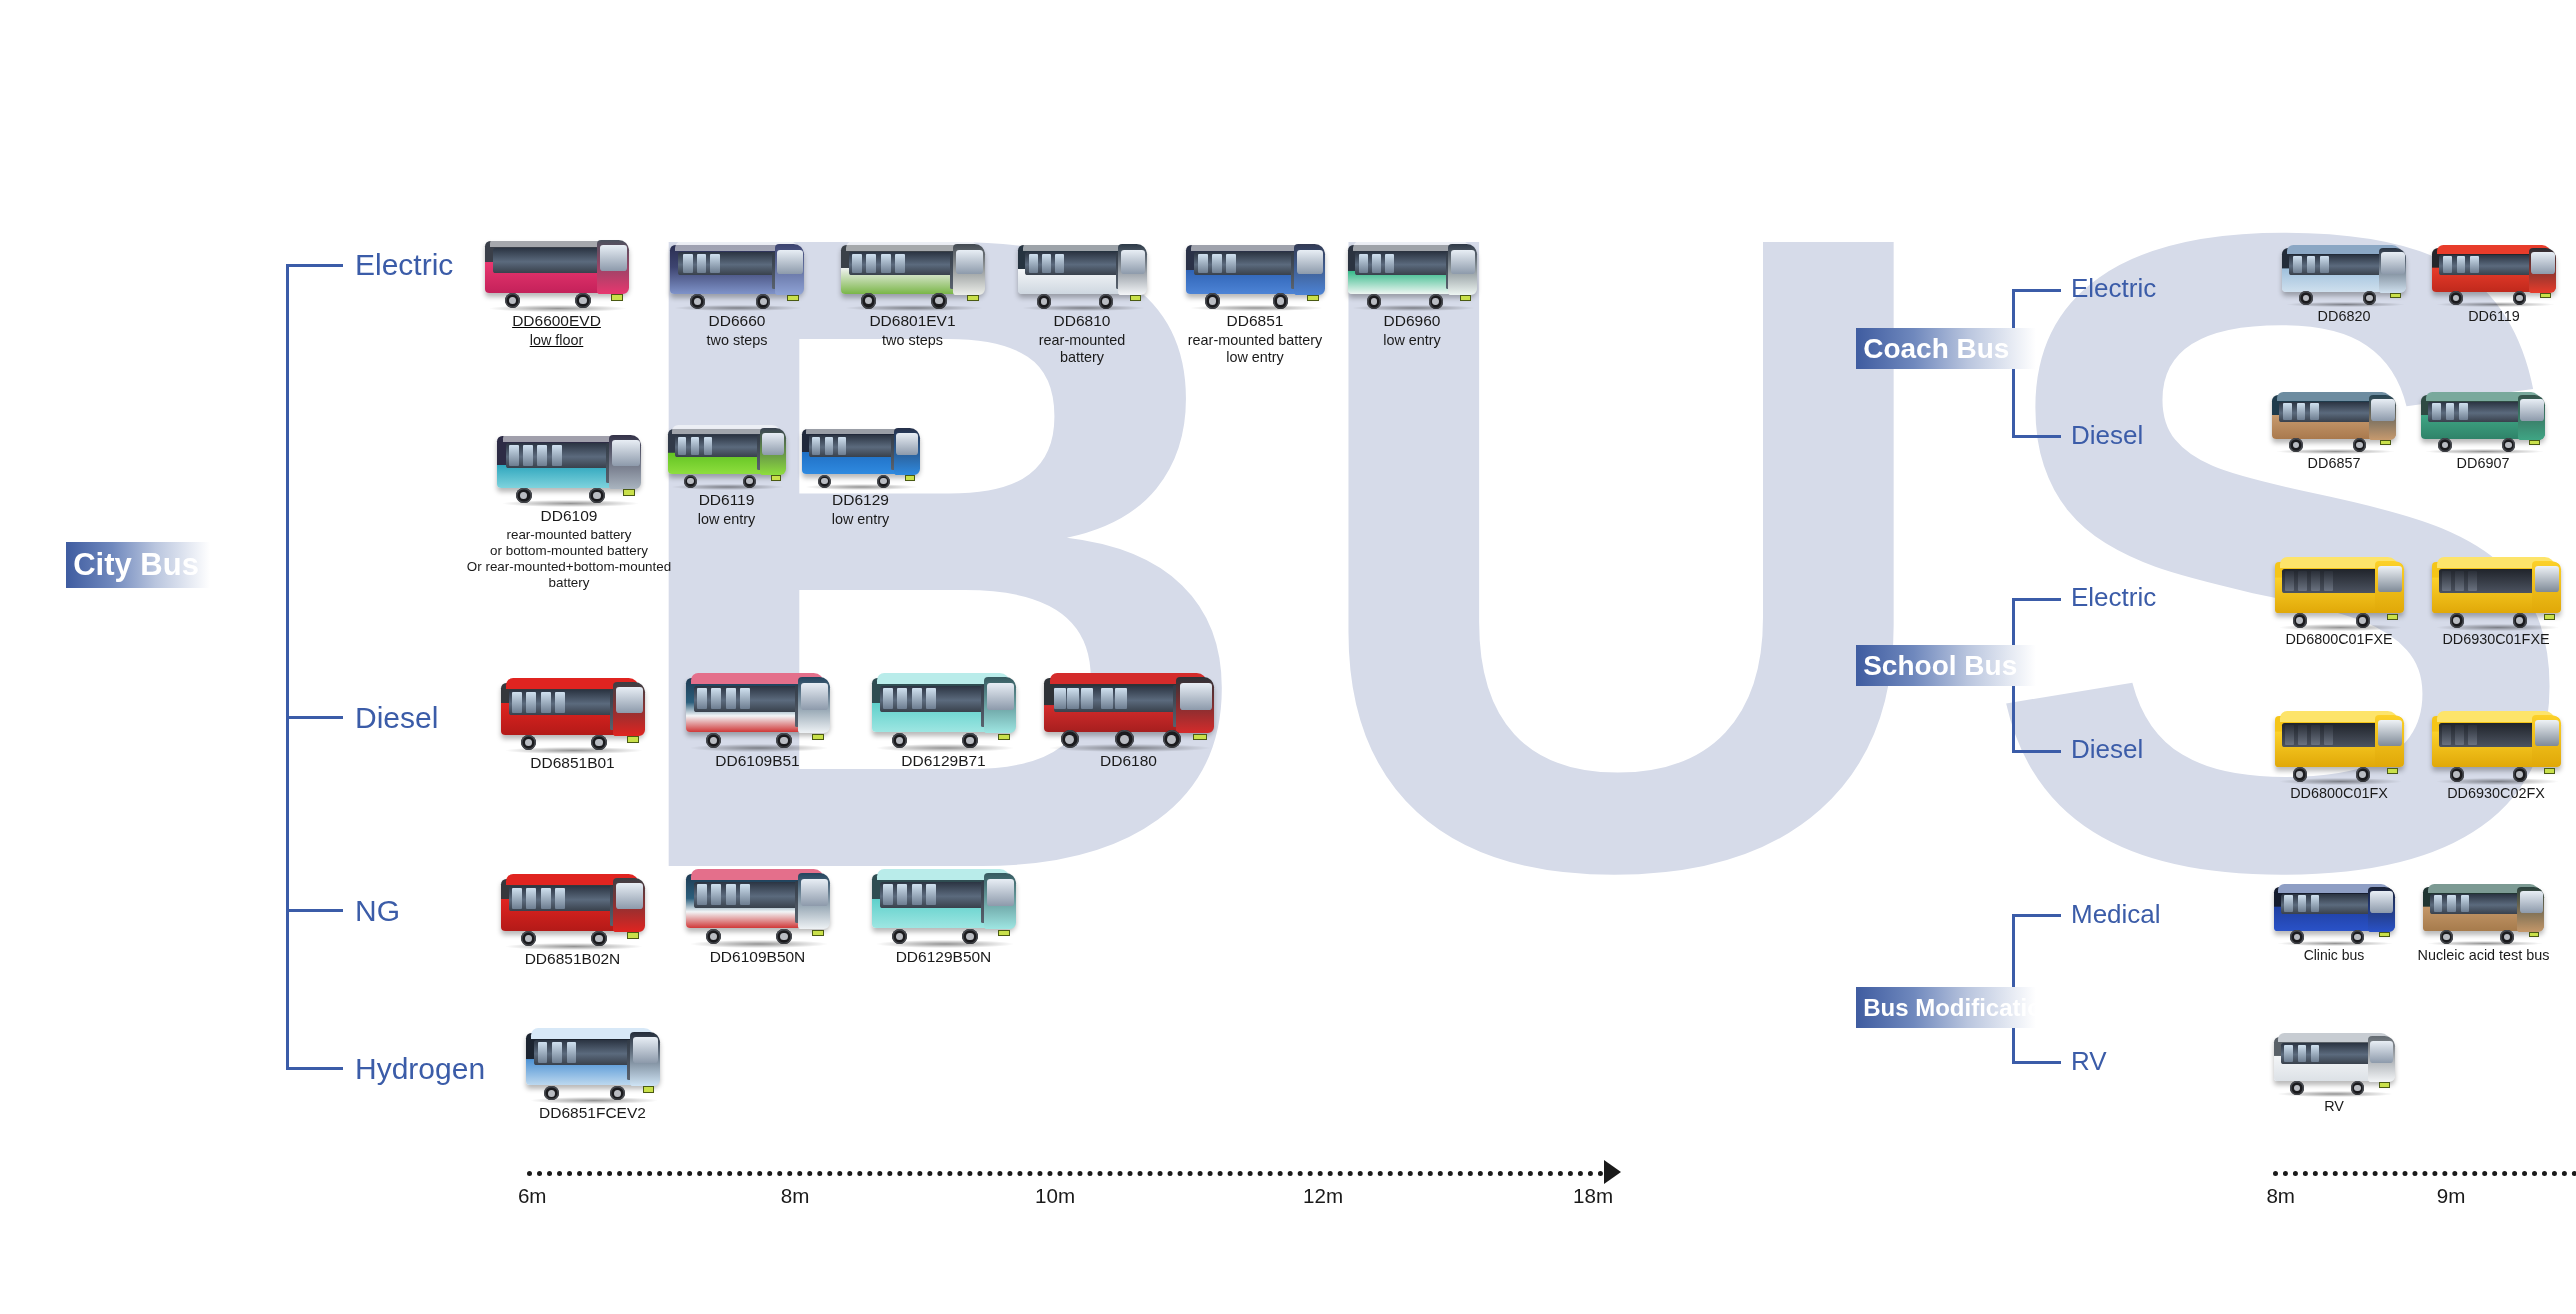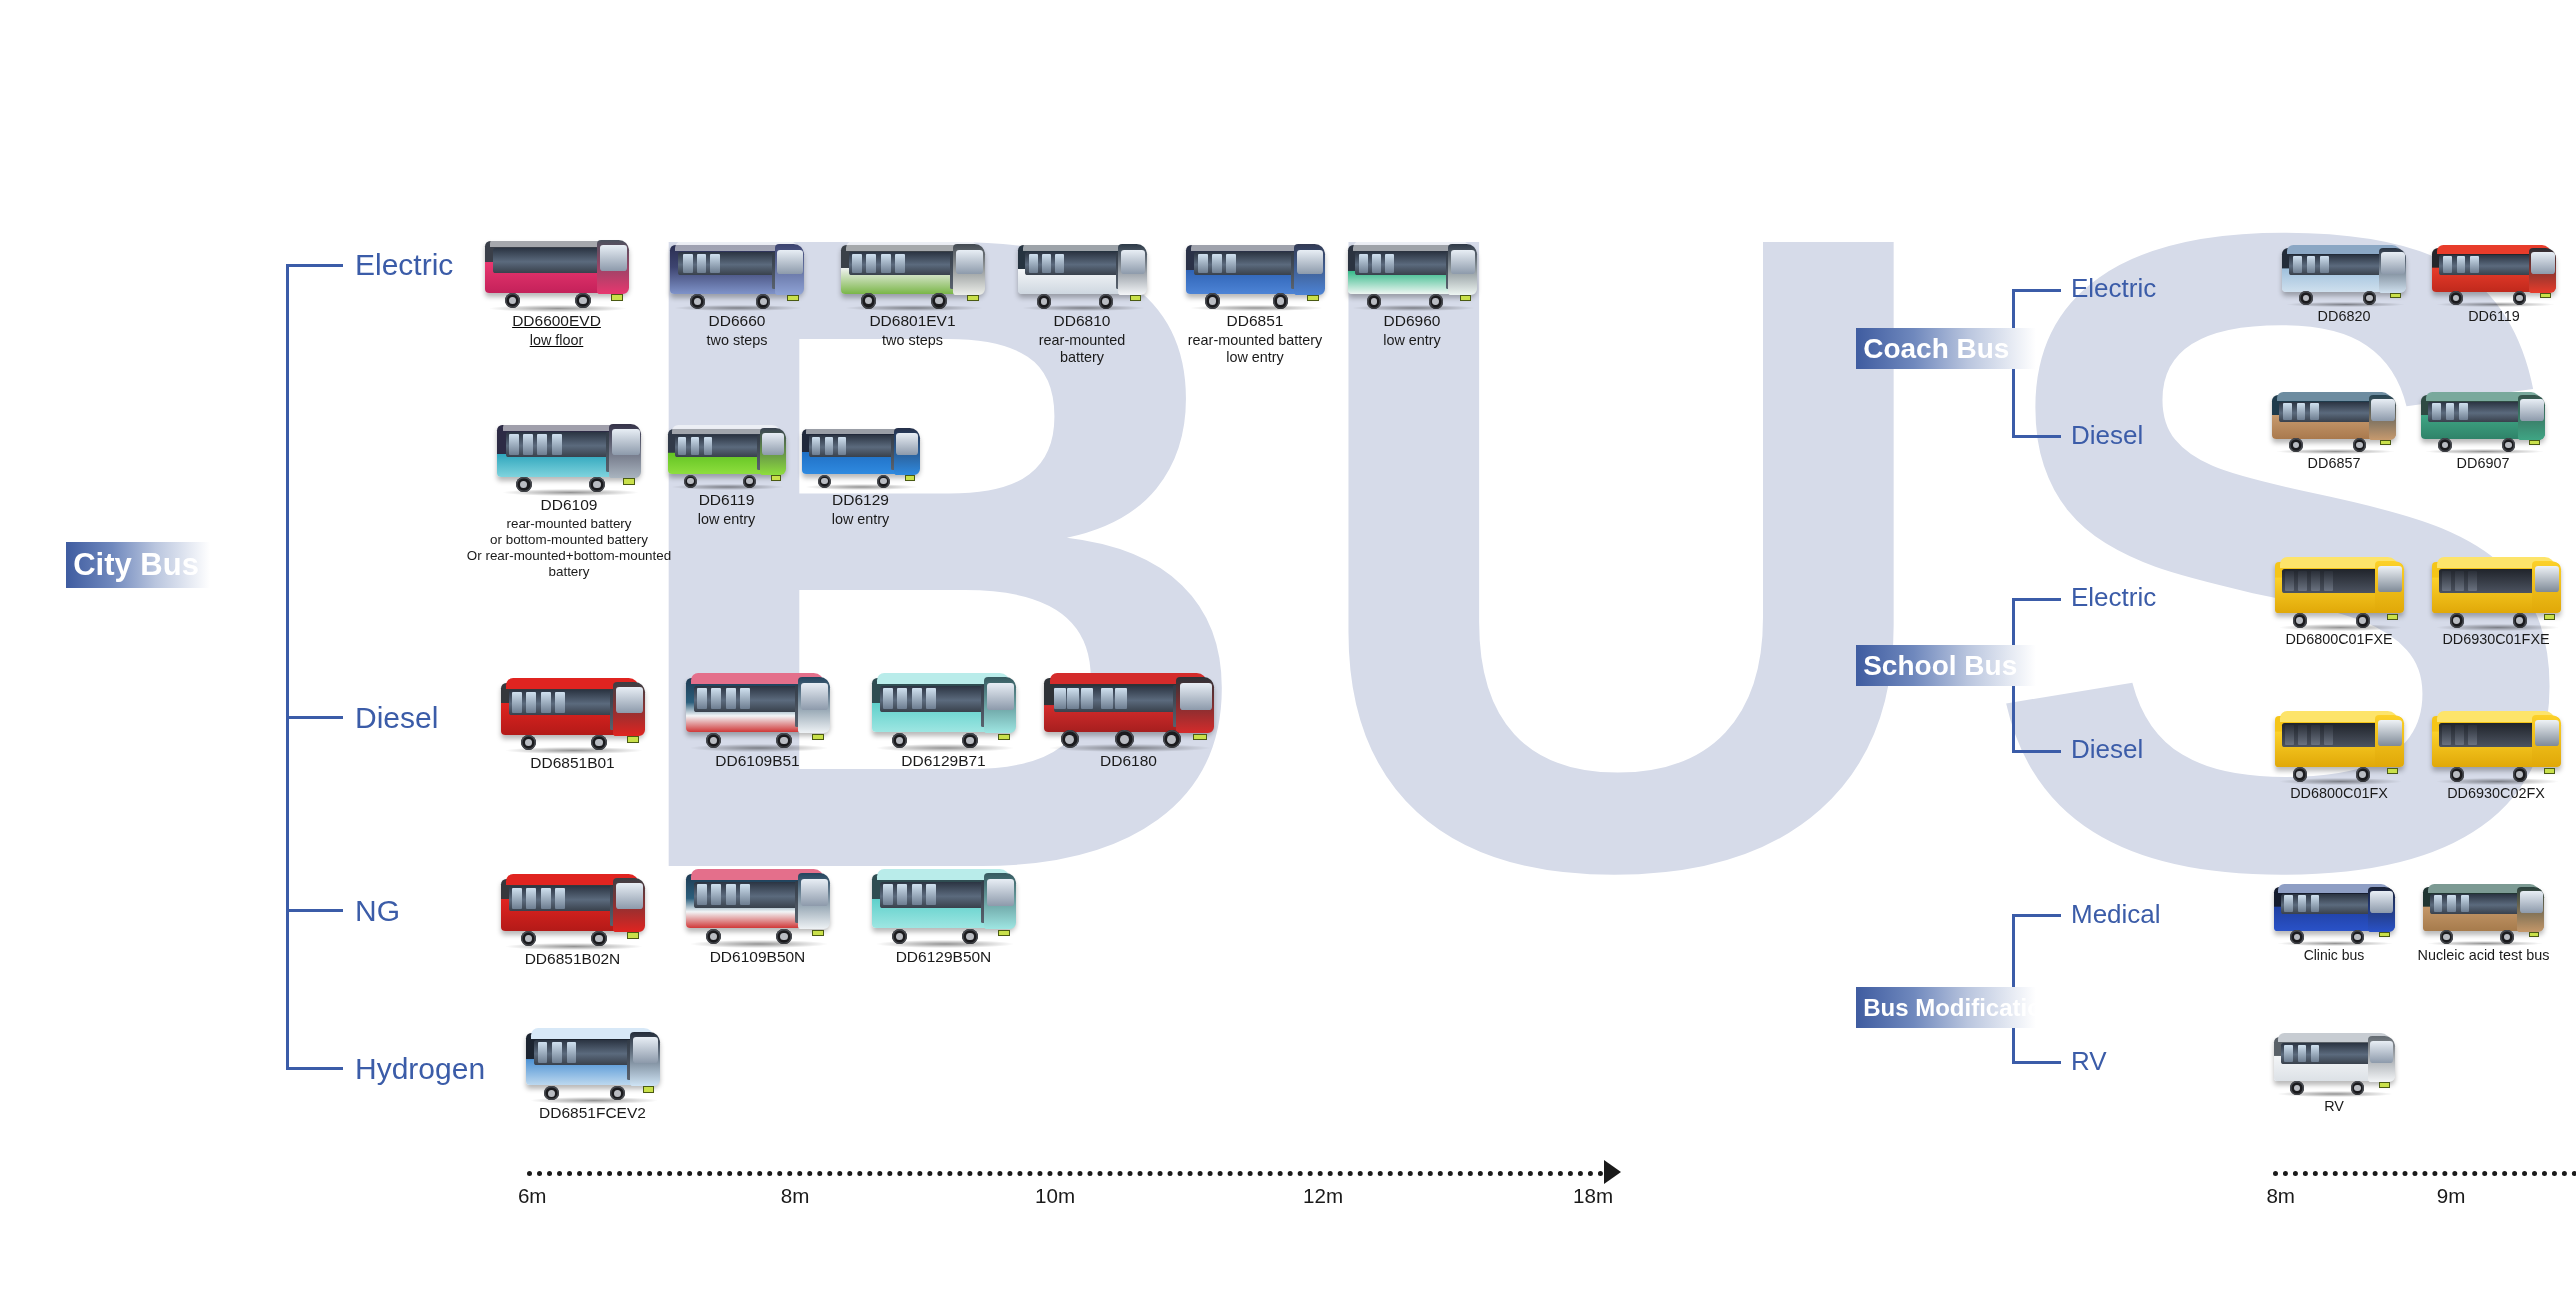--- a/index.html
+++ b/index.html
@@ -271,21 +271,21 @@
     <div class="wheel" style="left:63%">
         <i></i>
       </div>
     <div class="plate"></div>
       <div class="shadow"></div>
   </div>
   <div class="cap" style="font-size:15.5px;">DD6960</div>
   <div class="cap" style="font-size:14.4px;">low entry</div>
 </div>
 
-<div class="bus" style="left:453px;top:417px;width:232px;">
+<div class="bus" style="left:453px;top:428px;width:232px;">
   <div class="art" style="width:144px;height:77px;margin:0 auto;">
     <div class="body" style="background:linear-gradient(180deg,#2d2b45 0%,#2d2b45 55%,#2fa6bd 56%,#7fd3dd 100%);"></div>
     <div class="roof"></div>
       <div class="glass"></div>
     <div class="win" style="left:8%"></div>
       <div class="win" style="left:18%"></div>
       <div class="win" style="left:28%"></div>
       <div class="win" style="left:38%"></div>
     <div class="door"></div>
     <div class="front" style="background:linear-gradient(180deg,#353349,#a9b4bf);"></div>

